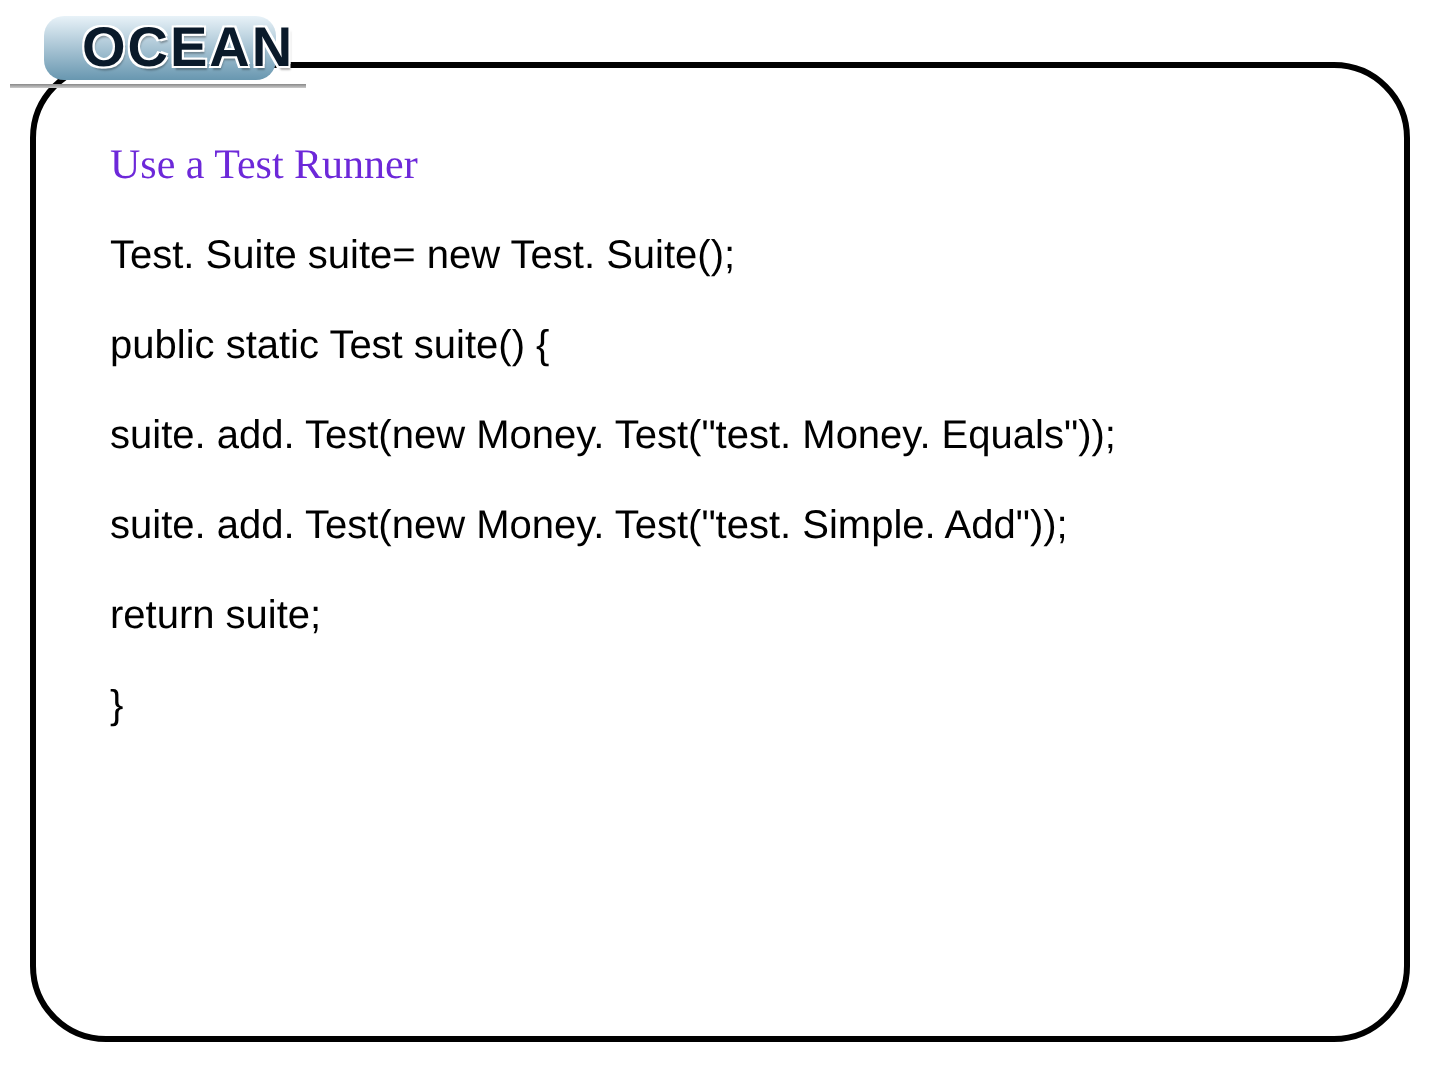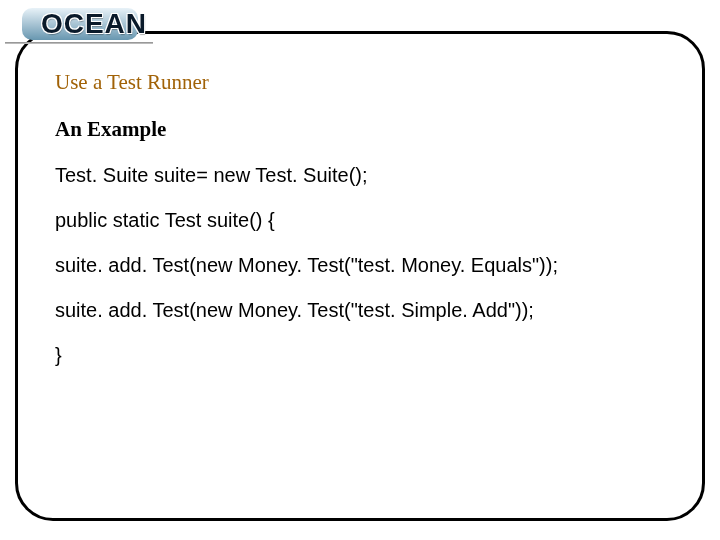--- a/index.html
+++ b/index.html
@@ -75,21 +75,21 @@
   .heading {
     font-size: 22px;
     font-weight: bold;
     font-family: "Times New Roman", Times, serif;
     color: #000;
     margin-bottom: 20px;
   }
   .subline {
     font-size: 21px;
     font-family: "Times New Roman", Times, serif;
-    color: #a16207;
+    color: #6d28d9;
     margin-bottom: 22px;
   }
   .example-label {
     font-size: 21px;
     font-weight: bold;
     font-family: "Times New Roman", Times, serif;
     color: #000;
     margin-bottom: 22px;
   }
   .code-line {
@@ -107,19 +107,19 @@
   <div class="logo-inner">
     <span class="logo-text">OCEAN</span>
   </div>
 </div>
 <div class="logo-underline"></div>
 
 <div class="frame"></div>
 
 <div class="content">
   <div class="subline">Use a Test Runner</div>
-  <div class="example-label">An Example</div>
   <div class="code-line">Test. Suite suite= new Test. Suite();</div>
   <div class="code-line">public static Test suite() {</div>
   <div class="code-line">suite. add. Test(new Money. Test("test. Money. Equals"));</div>
   <div class="code-line">suite. add. Test(new Money. Test("test. Simple. Add"));</div>
+  <div class="code-line">return suite;</div>
   <div class="code-line">}</div>
 </div>
 
 </body></html>

